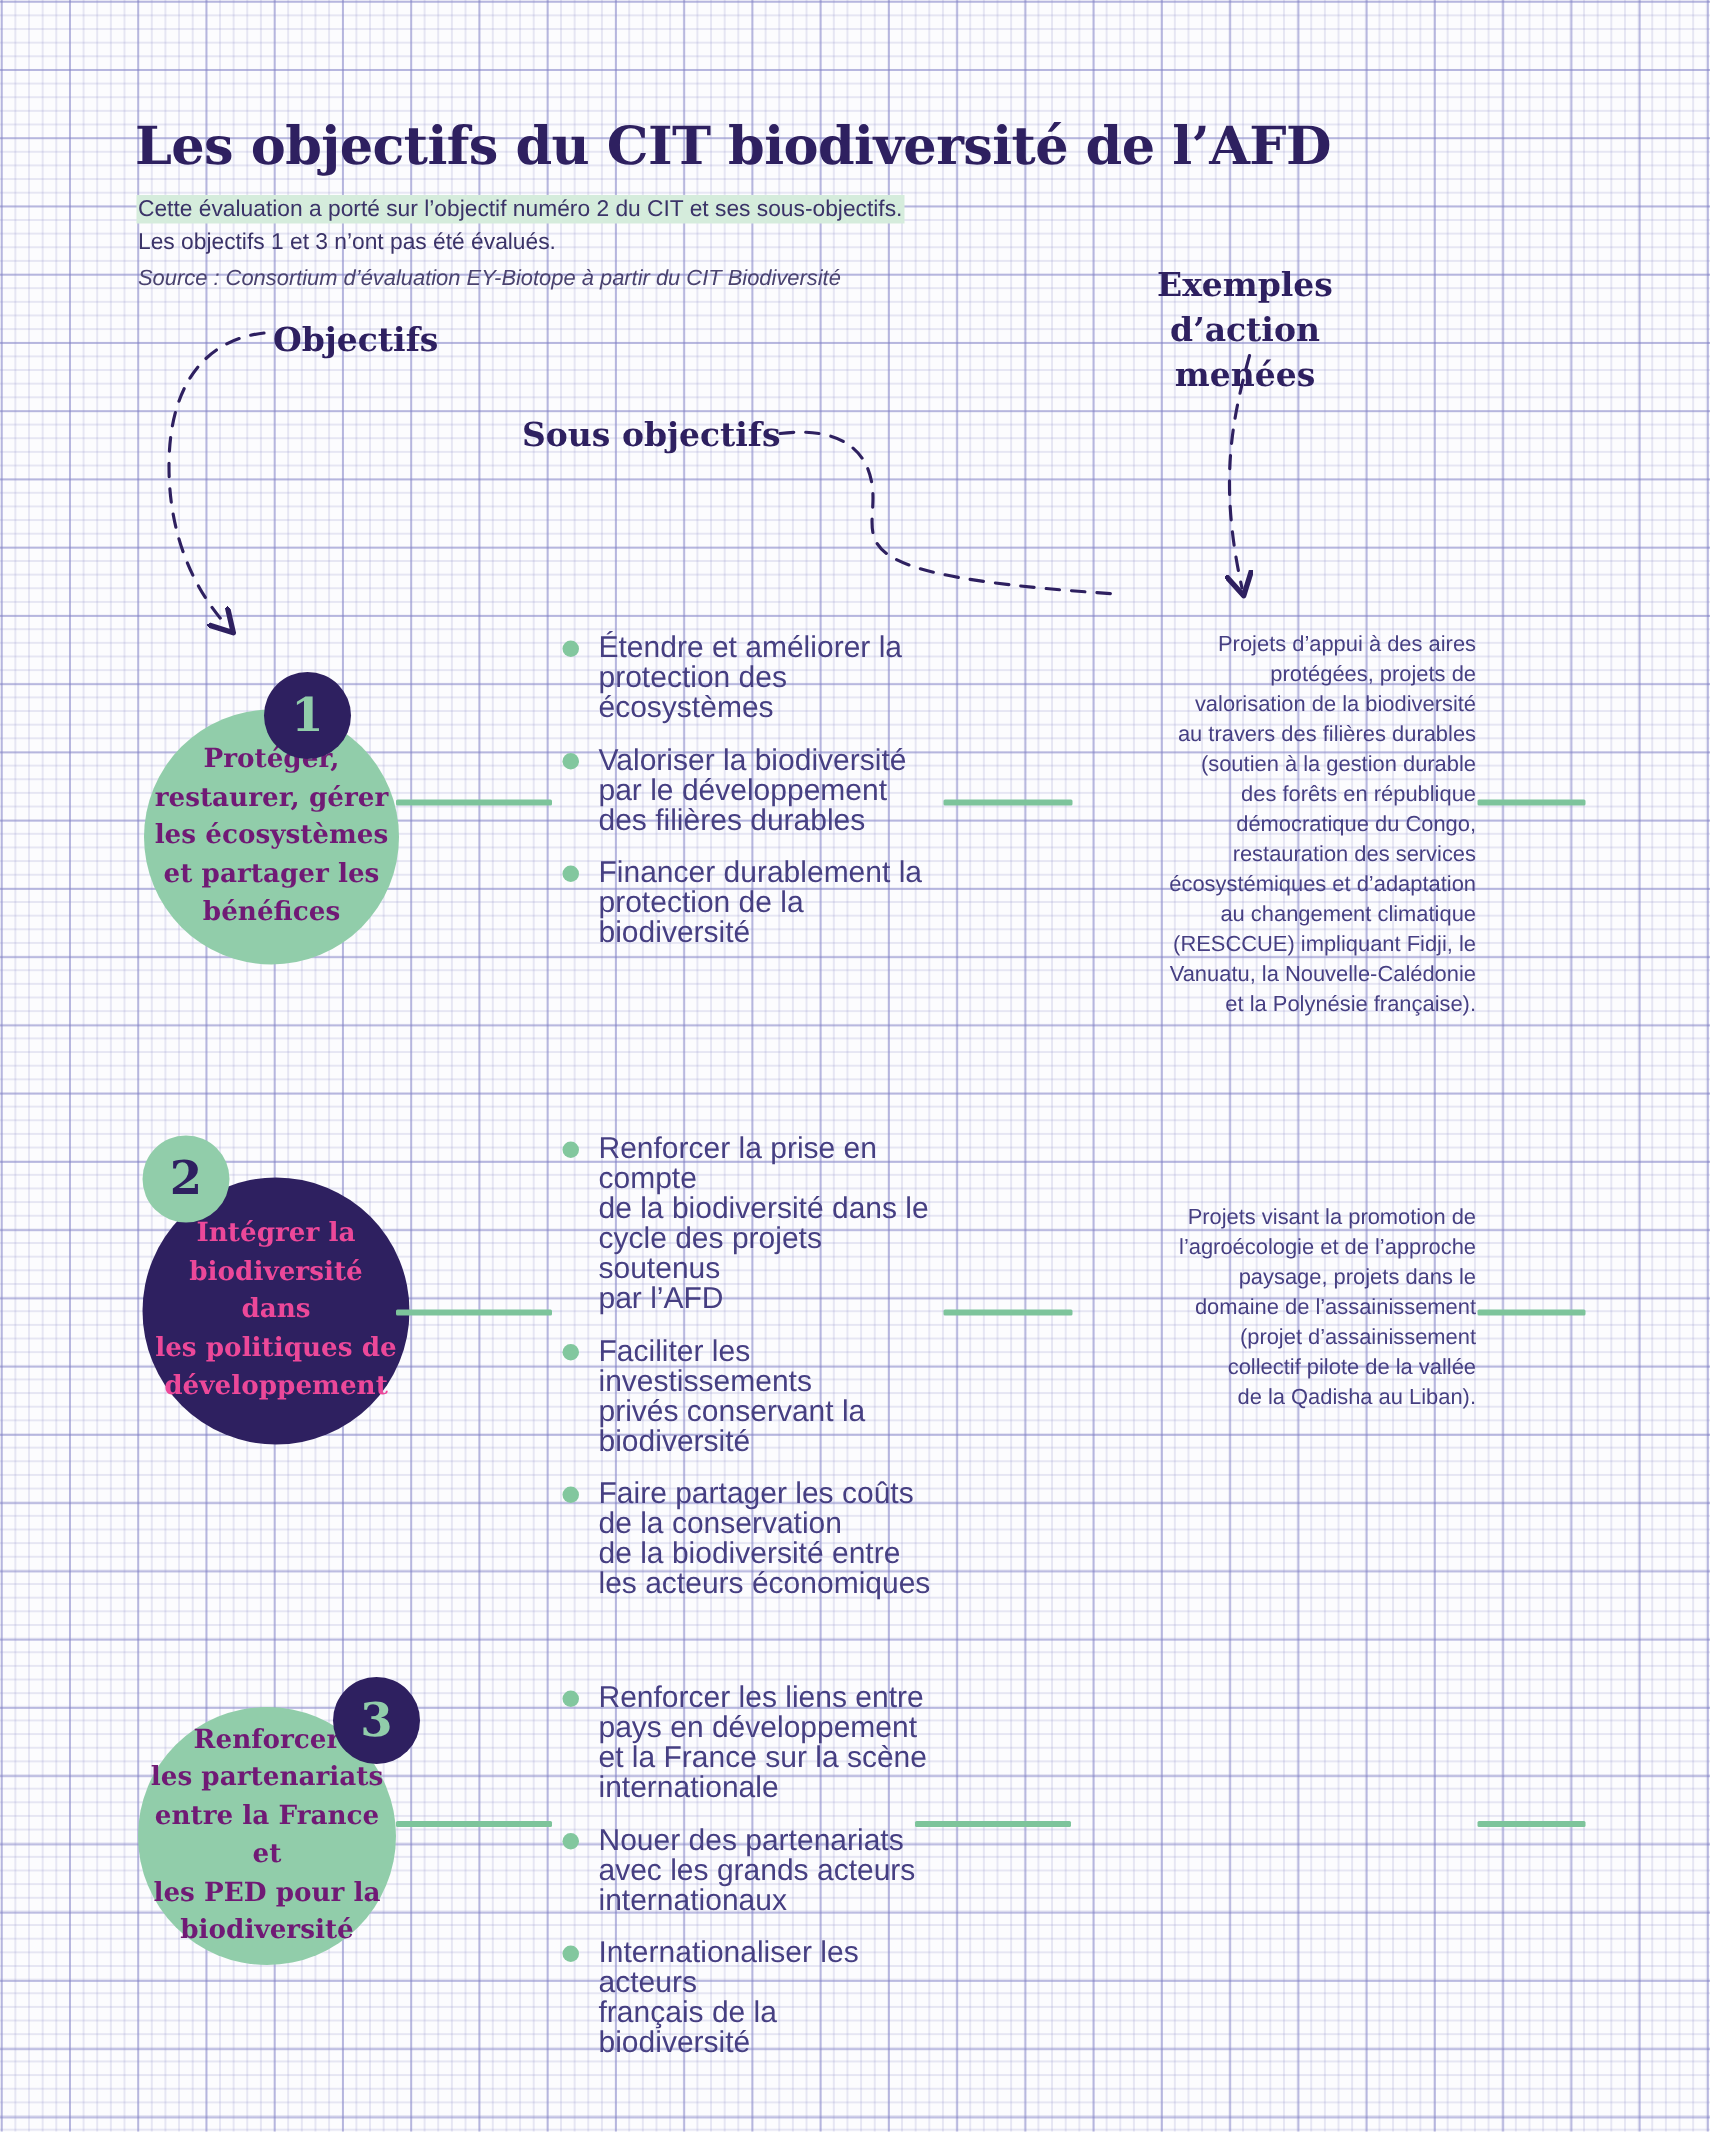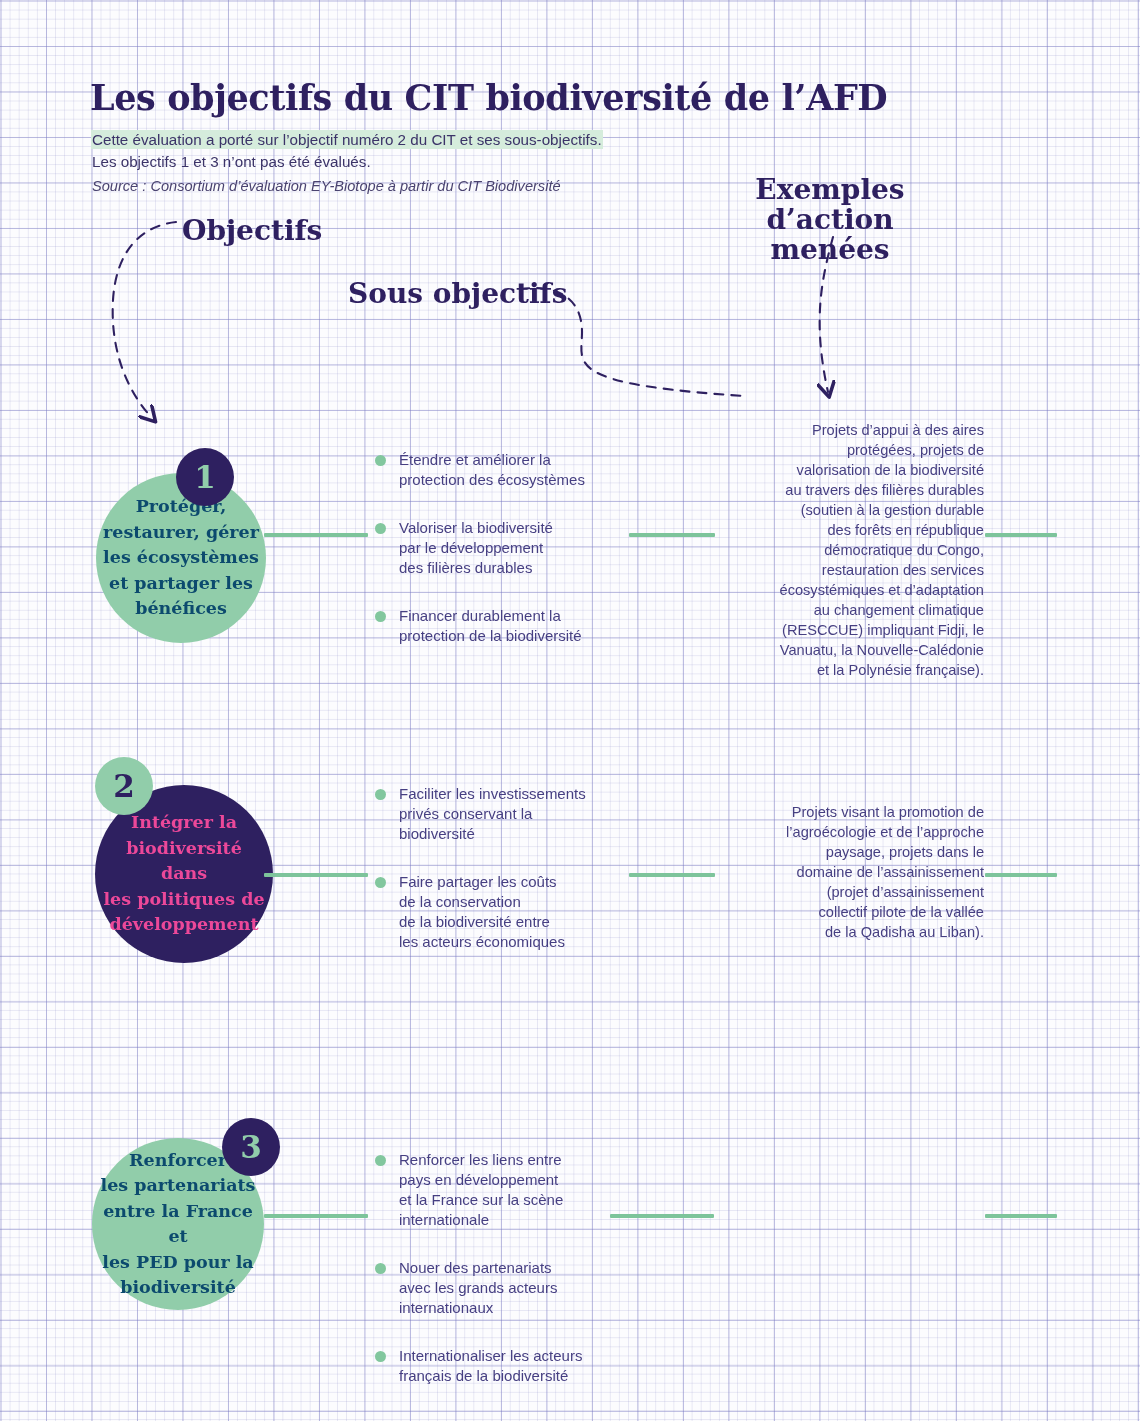--- a/index.html
+++ b/index.html
@@ -62,21 +62,21 @@
     color: #4a4370;
     font-size: 14.6px;
     margin-top: 2px;
   }
 
   
   .anno-label {
     font-family: "DejaVu Serif", serif;
     font-weight: bold;
     color: #2e2060;
-    font-size: 28px;
+    font-size: 22px;
     white-space: nowrap;
   }
   #label-objectifs { left: 182px; top: 214px; }
   #label-sous-objectifs { left: 348px; top: 277px; }
   #label-exemples {
     left: 735px; top: 175px;
     width: 190px;
     text-align: center;
     line-height: 30px;
     white-space: normal;
@@ -100,21 +100,21 @@
     align-items: center;
     justify-content: center;
     text-align: center;
     font-family: "DejaVu Serif", serif;
     font-weight: bold;
     font-size: 17.5px;
     line-height: 25.5px;
     box-sizing: border-box;
     padding: 0 6px;
   }
-  .circle-green { background: #91cdaa; color: #0c4a6e; justify-content: center; }
+  .circle-green { background: #91cdaa; color: #701a75; justify-content: center; }
   .circle-purple { background: #2e2060; color: #ec4899; }
 
   .badge {
     position: absolute;
     border-radius: 50%;
     display: flex;
     align-items: center;
     justify-content: center;
     font-family: "DejaVu Serif", serif;
     font-weight: bold;
@@ -132,23 +132,22 @@
     border-radius: 1px;
   }
 
   
   .bullets { position: absolute; width: 248px; }
   .bullet-item {
     position: relative;
     padding-left: 24px;
     margin-bottom: 15px;
     color: #463f82;
-    font-size: 15px;
+    font-size: 20px;
     line-height: 20px;
-    margin-top: 28px;
   }
   .bullet-item:last-child { margin-bottom: 0; }
   .bullet-dot {
     position: absolute;
     left: 0; top: 5px;
     width: 11px; height: 11px;
     border-radius: 50%;
     background: #82c79e;
   }
 
@@ -260,20 +259,27 @@
       <div class="badge badge-green" style="left:0px; top:0; width:58px; height:58px;">2</div>
     </div>
 
     <div class="connector" style="left:264px; top:128px; width:104px;"></div>
     <div class="connector" style="left:629px; top:128px; width:86px;"></div>
     <div class="connector" style="left:985px; top:128px; width:72px;"></div>
 
     <div class="bullets" style="left:375px; top:11px;">
       <div class="bullet-item">
         <span class="bullet-dot"></span>
+        <span style="white-space:pre-line;">Renforcer la prise en compte
+de la biodiversité dans le
+cycle des projets soutenus
+par l’AFD</span>
+      </div>
+      <div class="bullet-item">
+        <span class="bullet-dot"></span>
         <span style="white-space:pre-line;">Faciliter les investissements
 privés conservant la
 biodiversité</span>
       </div>
       <div class="bullet-item">
         <span class="bullet-dot"></span>
         <span style="white-space:pre-line;">Faire partager les coûts
 de la conservation
 de la biodiversité entre
 les acteurs économiques</span>

